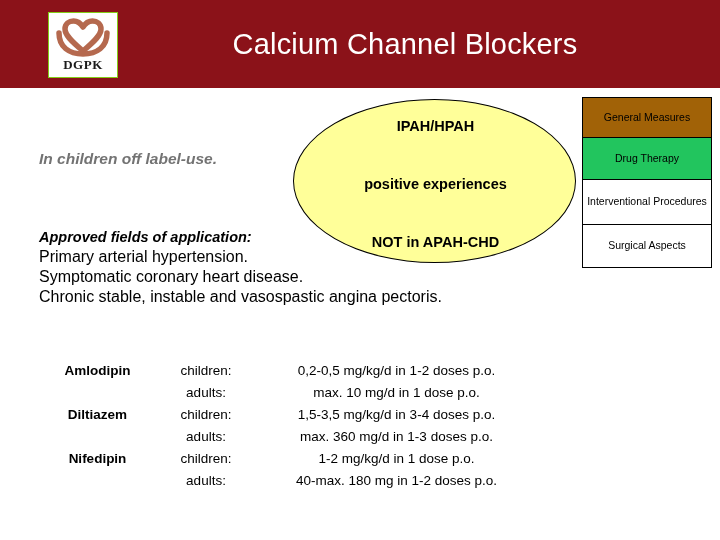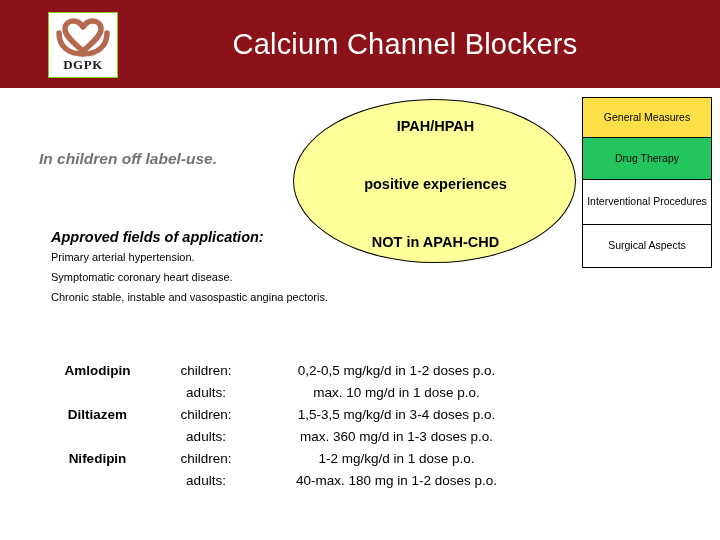--- a/index.html
+++ b/index.html
@@ -112,41 +112,41 @@
     display: flex;
     align-items: center;
     justify-content: center;
     text-align: center;
     font-size: 10.5px;
     color: #000000;
     line-height: 1.25;
     padding: 0 4px;
   }
   .nav-box:last-child { border-bottom: none; }
-  #nav-0 { height: 40px; background: #fde047; }
+  #nav-0 { height: 40px; background: #a16207; }
   #nav-1 { height: 42px; background: #22c55e; }
   #nav-2 { height: 45px; background: #ffffff; }
   #nav-3 { height: 42px; background: #ffffff; }
 
   
   #approved {
     position: absolute;
-    left: 51px; top: 227px;
+    left: 39px; top: 227px;
     width: 500px;
   }
   #approved-heading {
     font-size: 14.5px;
     font-weight: bold;
     font-style: italic;
     color: #000000;
     line-height: 20px;
     white-space: nowrap;
   }
   .approved-line {
-    font-size: 11px;
+    font-size: 16px;
     color: #000000;
     line-height: 20px;
     white-space: nowrap;
   }
 
   
   #dosing {
     position: absolute;
     left: 23px; top: 363px;
     width: 530px;

